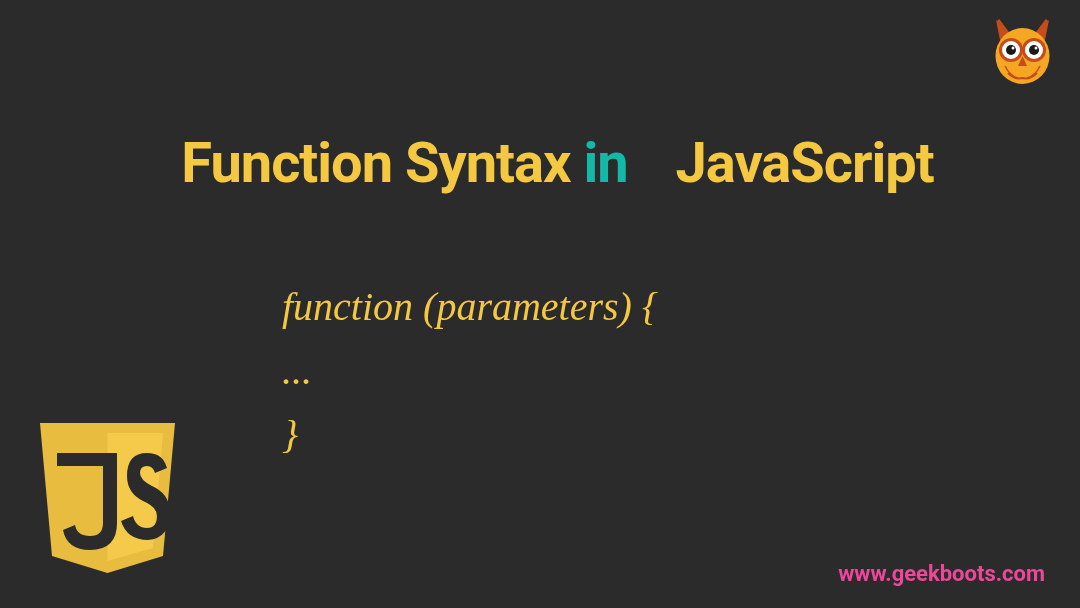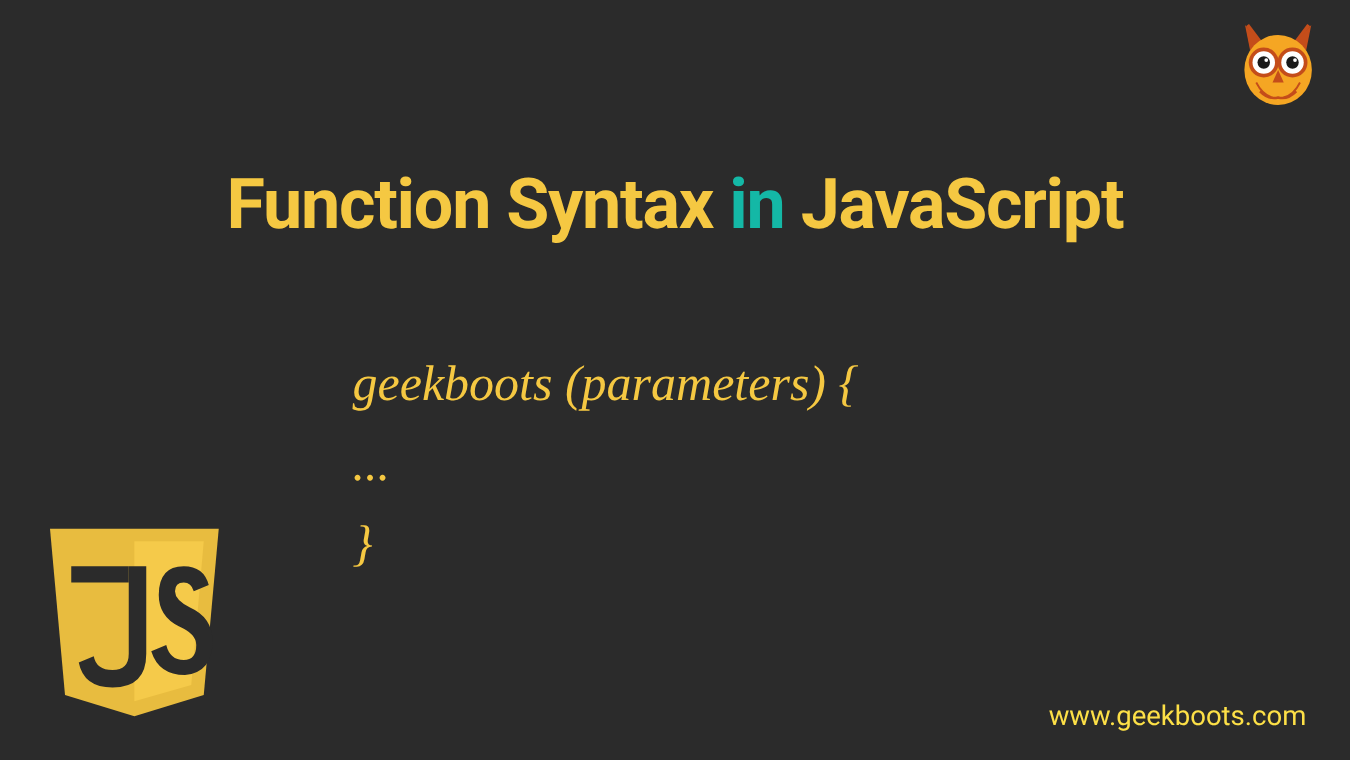--- a/index.html
+++ b/index.html
@@ -27,20 +27,21 @@
       top: 130px;
       left: 0;
       width: 100%;
       text-align: center;
       font-size: 56px;
       font-weight: 700;
       letter-spacing: -1px;
     }
     .title-yellow {
       color: #f5c842;
+      margin-left: 35px;
     }
     .title-white {
       color: #14b8a6;
     }
     .code-block {
       position: absolute;
       top: 275px;
       left: 282px;
       font-family: Georgia, 'Times New Roman', serif;
       font-style: italic;
@@ -52,23 +53,23 @@
       position: absolute;
       bottom: 30px;
       left: 35px;
       width: 145px;
       height: 160px;
     }
     .website-url {
       position: absolute;
       bottom: 22px;
       right: 35px;
-      color: #fde047;
+      color: #ec4899;
       font-size: 22px;
-      font-weight: 400;
+      font-weight: 700;
     }
   </style>
 </head>
 <body>
 
 <div class="owl-logo">
   <svg viewBox="0 0 65 70" xmlns="http://www.w3.org/2000/svg">
     <path d="M 8 2 L 20 18 L 8 2 Z" fill="#c44d1a" stroke="#c44d1a" stroke-width="3"></path>
     <path d="M 57 2 L 45 18 L 57 2 Z" fill="#c44d1a" stroke="#c44d1a" stroke-width="3"></path>
     <polygon points="6,2 22,20 10,22" fill="#c44d1a"></polygon>
@@ -88,21 +89,21 @@
     <path d="M 15 48 Q 20 58 28 60" fill="#f5a623" stroke="#c44d1a" stroke-width="1.5"></path>
     <path d="M 50 48 Q 45 58 37 60" fill="#f5a623" stroke="#c44d1a" stroke-width="1.5"></path>
   </svg>
 </div>
 
 <div class="title">
   <span class="title-yellow">Function Syntax</span><span class="title-white"> in </span><span class="title-yellow">JavaScript</span>
 </div>
 
 <div class="code-block">
-  <div>geekboots (parameters) {</div>
+  <div>function (parameters) {</div>
   <div>...</div>
   <div>}</div>
 </div>
 
 <div class="js-logo">
   <svg viewBox="0 0 145 160" xmlns="http://www.w3.org/2000/svg">
     <polygon points="5,5 140,5 128,138 72.5,155 17,138" fill="#e8bc3f"></polygon>
     <polygon points="72.5,15 128,15 118,130 72.5,143" fill="#f5ca4a"></polygon>
     <path d="M 68 35 L 68 105 Q 68 118 55 118 Q 42 118 40 107 L 28 112 Q 32 132 55 132 Q 82 132 82 105 L 82 35 Z" fill="#2b2b2b"></path>
     <path d="M 22 35 L 68 35 L 68 48 L 22 48 Z" fill="#2b2b2b"></path>

